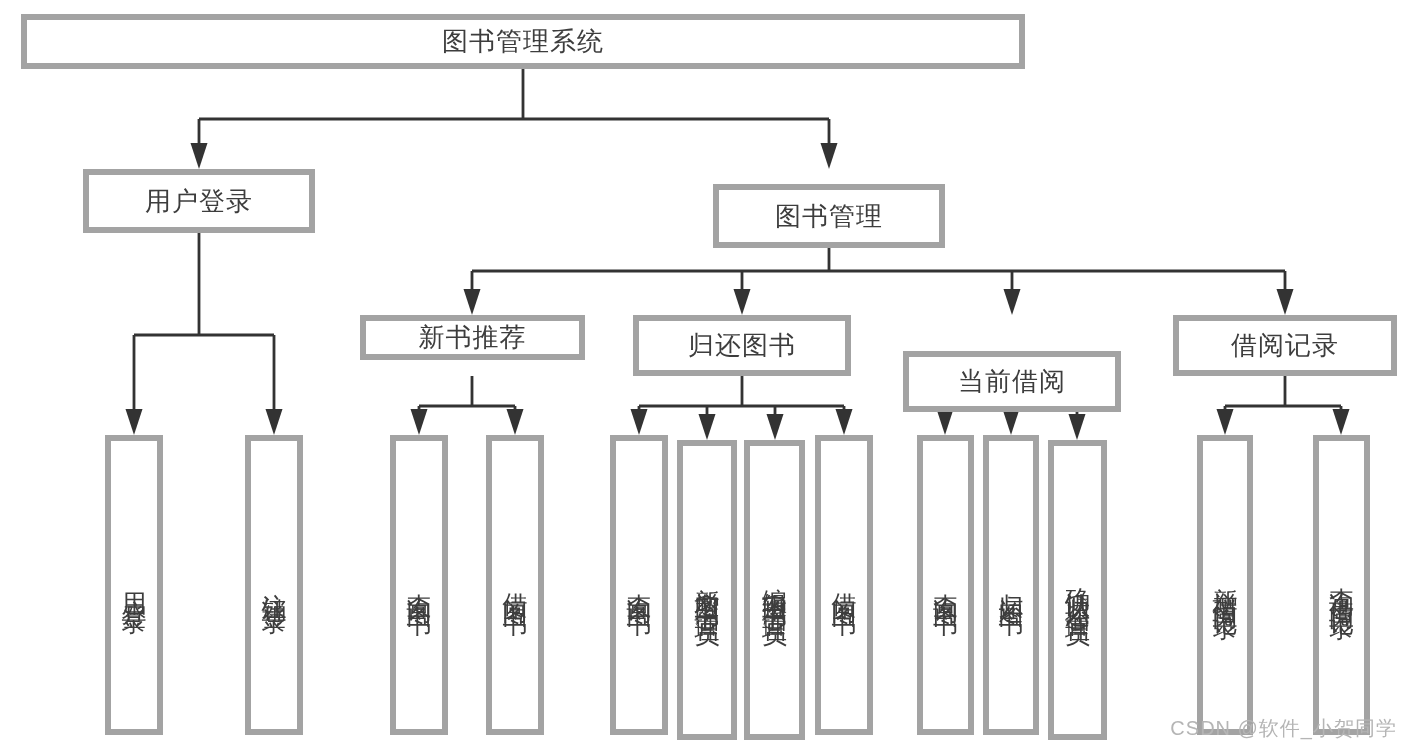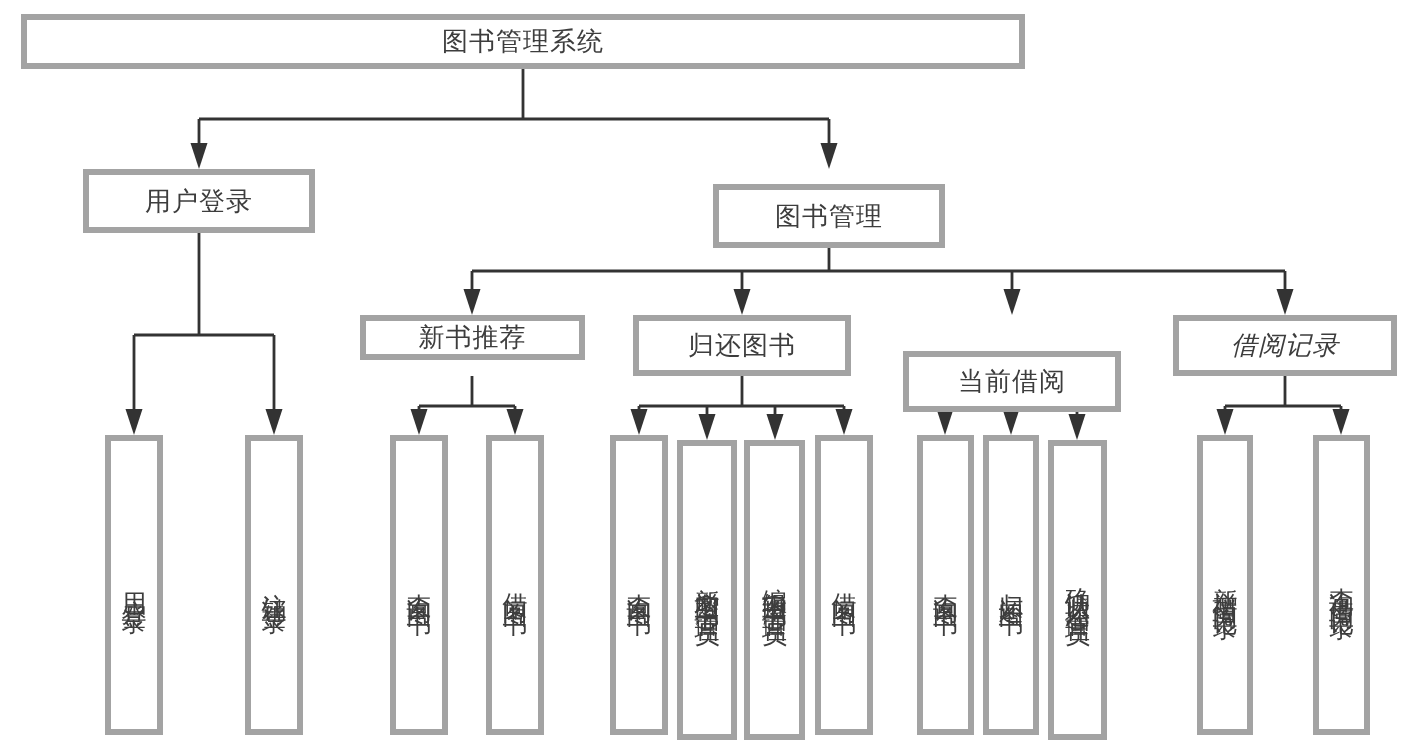--- a/index.html
+++ b/index.html
@@ -100,21 +100,21 @@
 
   <div class="node hbox" style="left:360px;top:315px;width:225px;height:45px;">
     <span>新书推荐</span>
   </div>
   <div class="node hbox" style="left:633px;top:315px;width:218px;height:61px;">
     <span>归还图书</span>
   </div>
   <div class="node hbox" style="left:903px;top:315px;width:218px;height:61px;margin-top:36px;">
     <span>当前借阅</span>
   </div>
-  <div class="node hbox" style="left:1173px;top:315px;width:224px;height:61px;font-style:italic;">
+  <div class="node hbox" style="left:1173px;top:315px;width:224px;height:61px;">
     <span>借阅记录</span>
   </div>
 
   <div class="node vbox" style="left:105px;top:435px;width:58px;height:300px;">
     <span class="vtext">用户登录</span>
   </div>
   <div class="node vbox" style="left:245px;top:435px;width:58px;height:300px;">
     <span class="vtext">注销登录</span>
   </div>
 
@@ -148,14 +148,15 @@
     <span class="vtext">确认归还（管理员）</span>
   </div>
 
   <div class="node vbox" style="left:1197px;top:435px;width:56px;height:300px;">
     <span class="vtext">新增借阅记录</span>
   </div>
   <div class="node vbox" style="left:1313px;top:435px;width:57px;height:300px;">
     <span class="vtext">查询借阅记录</span>
   </div>
 
+  <div id="watermark">CSDN @软件_小贺同学</div>
 
 </div>
 
 </body></html>

